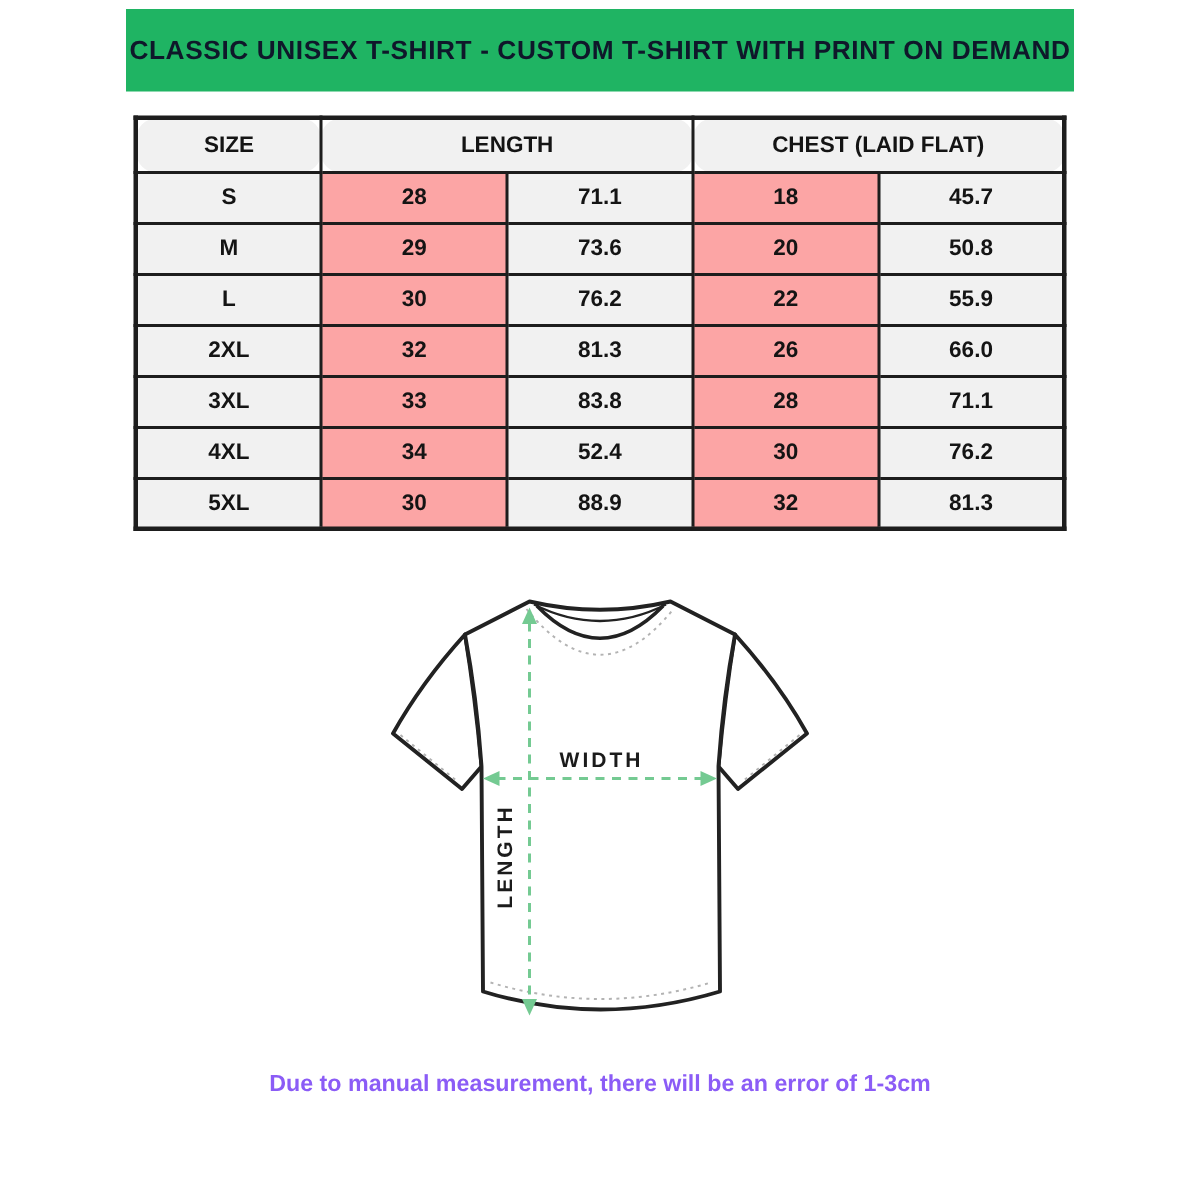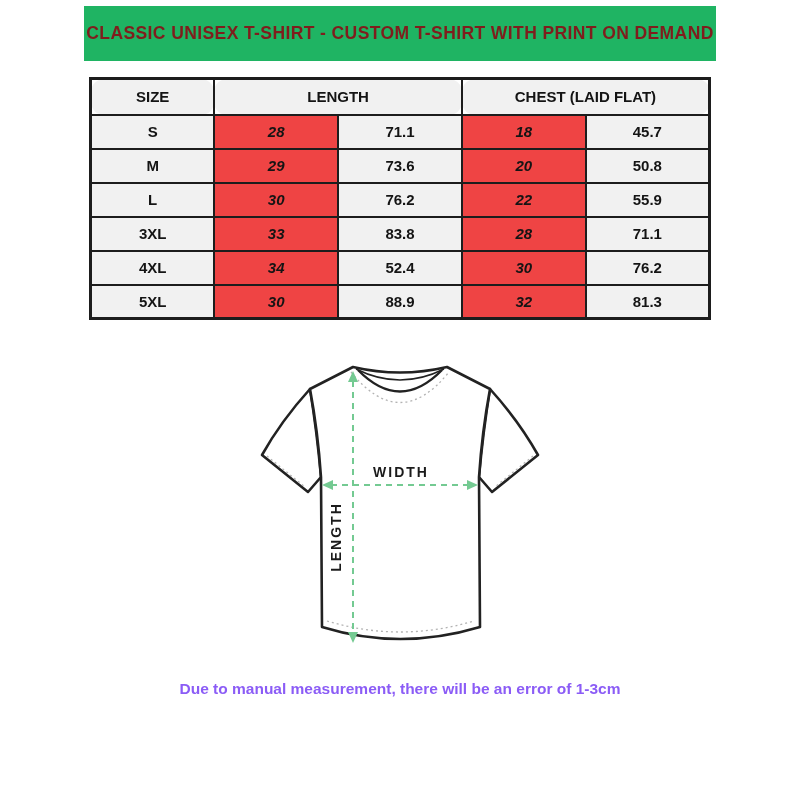--- a/index.html
+++ b/index.html
@@ -8,38 +8,38 @@
     width:800px; height:800px; background:#ffffff;
     font-family:"Liberation Sans", sans-serif;
     overflow:hidden;
   }
   .banner {
     width:632px; height:55px; margin:6px auto 0;
     background:#1fb463;
     display:flex; align-items:center; justify-content:center;
   }
   .banner-title {
-    color:#7f1d1d; font-weight:bold; font-size:17.5px; letter-spacing:.4px;
+    color:#0f172a; font-weight:bold; font-size:17.5px; letter-spacing:.4px;
     white-space:nowrap;
   }
   table.size-chart {
     width:622px; margin:16px auto 0;
     border-collapse:collapse; table-layout:fixed;
     border:3px solid #1d1d1d;
   }
   .size-chart th, .size-chart td {
     border:2px solid #1d1d1d;
     text-align:center; vertical-align:middle;
     font-weight:bold; color:#141414; font-size:15px;
     padding:0;
   }
   .size-chart th { height:36px; background:#f1f1f1; font-size:15px;border-radius:13px; }
   .size-chart td { height:34px; }
   .bg-gray { background:#f1f1f1; }
-  .bg-white { background:#ef4444;font-style:italic; }
+  .bg-white { background:#fca5a5; }
   .diagram {
     position:relative; width:668px; height:330px; margin-top:27px;
   }
   .diagram svg { display:block; }
   .note {
     margin-top:3px; text-align:center;
     color:#8b5cf6; font-weight:bold; font-size:15.5px;
   }
   .shirt-line   { fill:#ffffff; stroke:#222222; stroke-width:2.6; stroke-linejoin:round; }
   .shirt-detail { fill:none;    stroke:#222222; stroke-width:2.4; }
@@ -86,20 +86,27 @@
       <td class="bg-gray">73.6</td>
       <td class="bg-white">20</td>
       <td class="bg-gray">50.8</td>
     </tr>
     <tr>
       <td class="bg-gray">L</td>
       <td class="bg-white">30</td>
       <td class="bg-gray">76.2</td>
       <td class="bg-white">22</td>
       <td class="bg-gray">55.9</td>
+    </tr>
+    <tr>
+      <td class="bg-gray">2XL</td>
+      <td class="bg-white">32</td>
+      <td class="bg-gray">81.3</td>
+      <td class="bg-white">26</td>
+      <td class="bg-gray">66.0</td>
     </tr>
     <tr>
       <td class="bg-gray">3XL</td>
       <td class="bg-white">33</td>
       <td class="bg-gray">83.8</td>
       <td class="bg-white">28</td>
       <td class="bg-gray">71.1</td>
     </tr>
     <tr>
       <td class="bg-gray">4XL</td>

